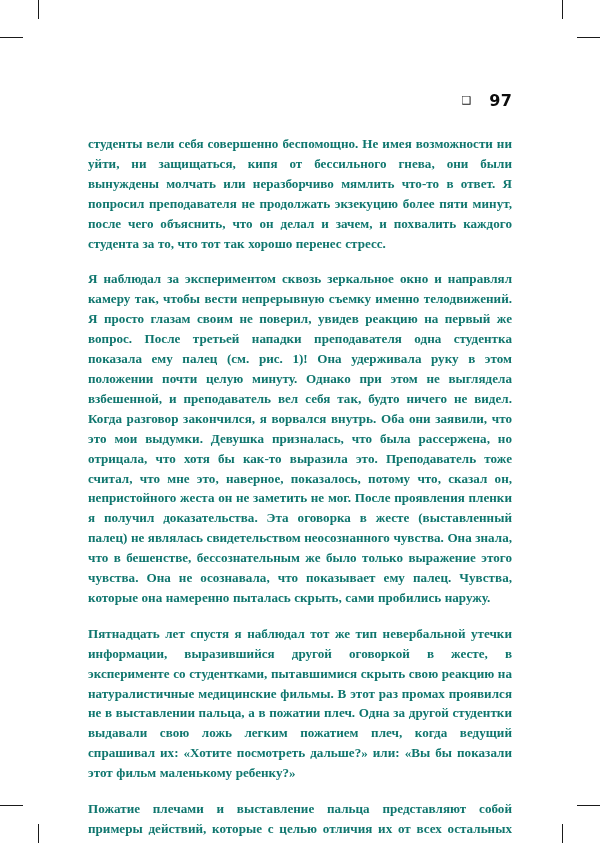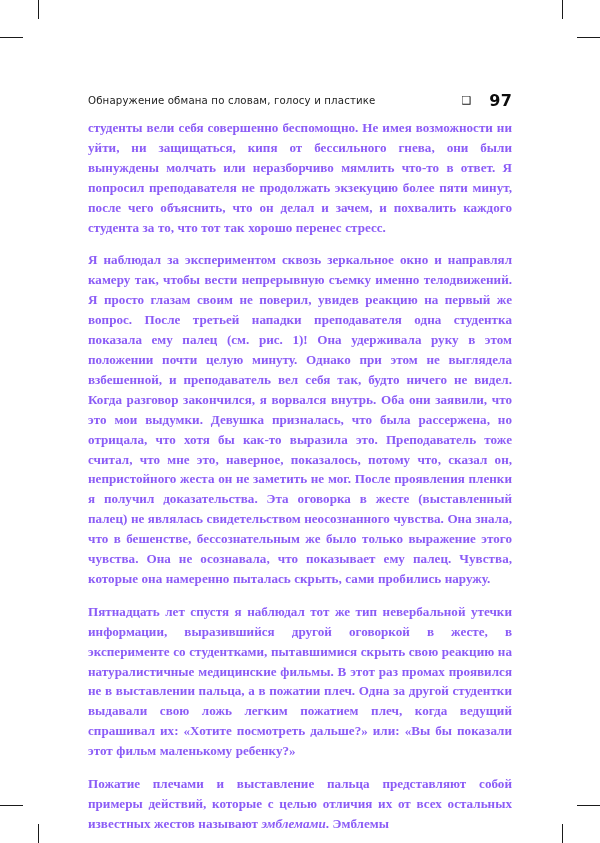--- a/index.html
+++ b/index.html
@@ -73,25 +73,25 @@
   }
 
   
   .textblock {
     position: absolute;
     left: 88px;
     top: 118px;
     width: 424px;
   }
   .para {
-    margin: 0 0 13px 0;
+    margin: 16px 0 13px 0;
     font-size: 13.1px;
     line-height: 19.9px;
     font-weight: bold;
-    color: #8b5cf6;
+    color: #0f766e;
     text-align: justify;
     text-justify: inter-word;
     letter-spacing: 0.02px;
     word-spacing: 0.2px;
     hyphens: manual;
   }
   .para:last-child { margin-bottom: 0; }
   .para em {
     font-style: italic;
     font-weight: bold;
@@ -105,21 +105,20 @@
   <div class="crop v crop-tl-v"></div>
   <div class="crop h crop-tl-h"></div>
   <div class="crop v crop-tr-v"></div>
   <div class="crop h crop-tr-h"></div>
   <div class="crop v crop-bl-v"></div>
   <div class="crop h crop-bl-h"></div>
   <div class="crop v crop-br-v"></div>
   <div class="crop h crop-br-h"></div>
 
   <div class="runhead">
-    <span class="runhead-title">Обнаружение обмана по словам, голосу и пластике</span>
     <span class="runhead-spacer"></span>
     <span class="runhead-mark">❑</span>
     <span class="runhead-folio">97</span>
   </div>
 
   <div class="textblock">
     <p class="para">студенты вели себя совершенно беспомощно. Не имея возможности ни уйти, ни защищаться, кипя от бессильного гнева, они были вынуждены молчать или неразборчиво мямлить что-то в ответ. Я попросил преподавателя не продолжать экзекуцию более пяти минут, после чего объяснить, что он делал и зачем, и похвалить каждого студента за то, что тот так хорошо перенес стресс.</p>
 
     <p class="para">Я наблюдал за экспериментом сквозь зеркальное окно и направлял камеру так, чтобы вести непрерывную съемку именно телодвижений. Я просто глазам своим не поверил, увидев реакцию на первый же вопрос. После третьей нападки преподавателя одна студентка показала ему палец (см. рис. 1)! Она удерживала руку в этом положении почти целую минуту. Однако при этом не выглядела взбешенной, и преподаватель вел себя так, будто ничего не видел. Когда разговор закончился, я ворвался внутрь. Оба они заявили, что это мои выдумки. Девушка призналась, что была рассержена, но отрицала, что хотя бы как-то выразила это. Преподаватель тоже считал, что мне это, наверное, показалось, потому что, сказал он, непристойного жеста он не заметить не мог. После проявления пленки я получил доказательства. Эта оговорка в жесте (выставленный палец) не являлась свидетельством неосознанного чувства. Она знала, что в бешенстве, бессознательным же было только выражение этого чувства. Она не осознавала, что показывает ему палец. Чувства, которые она намеренно пыталась скрыть, сами пробились наружу.</p>
 

